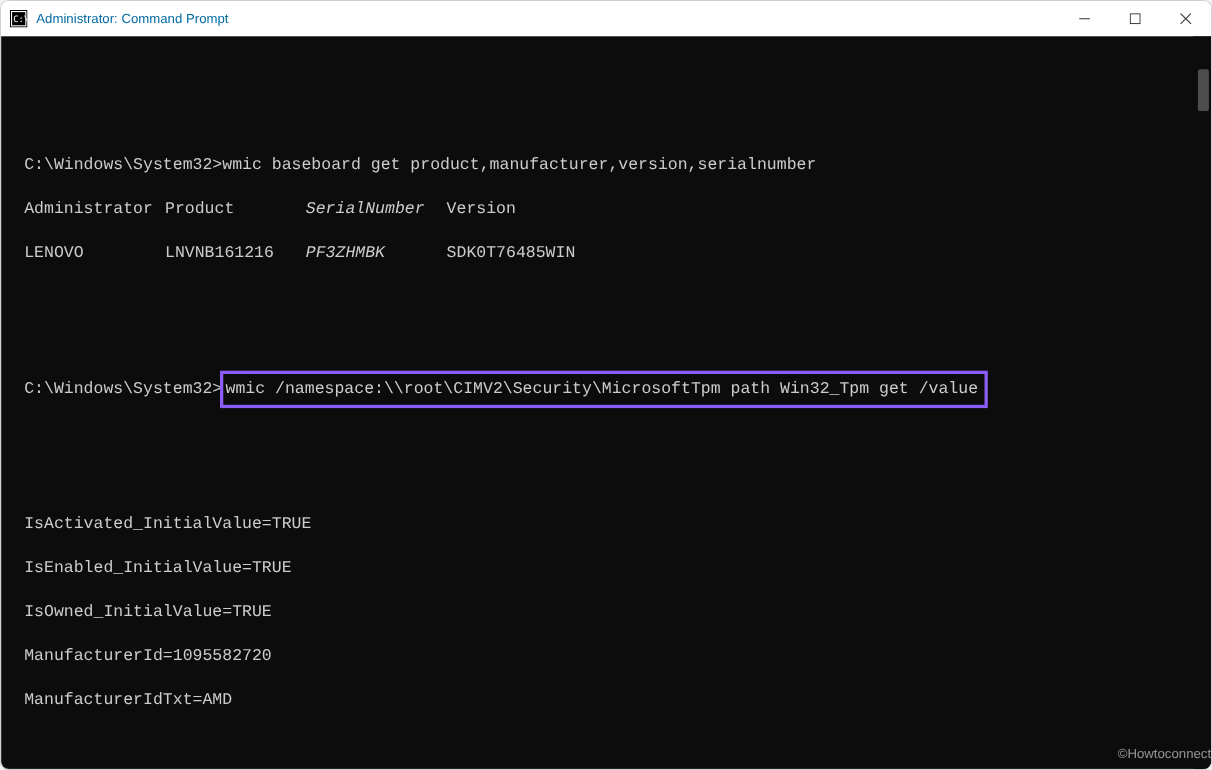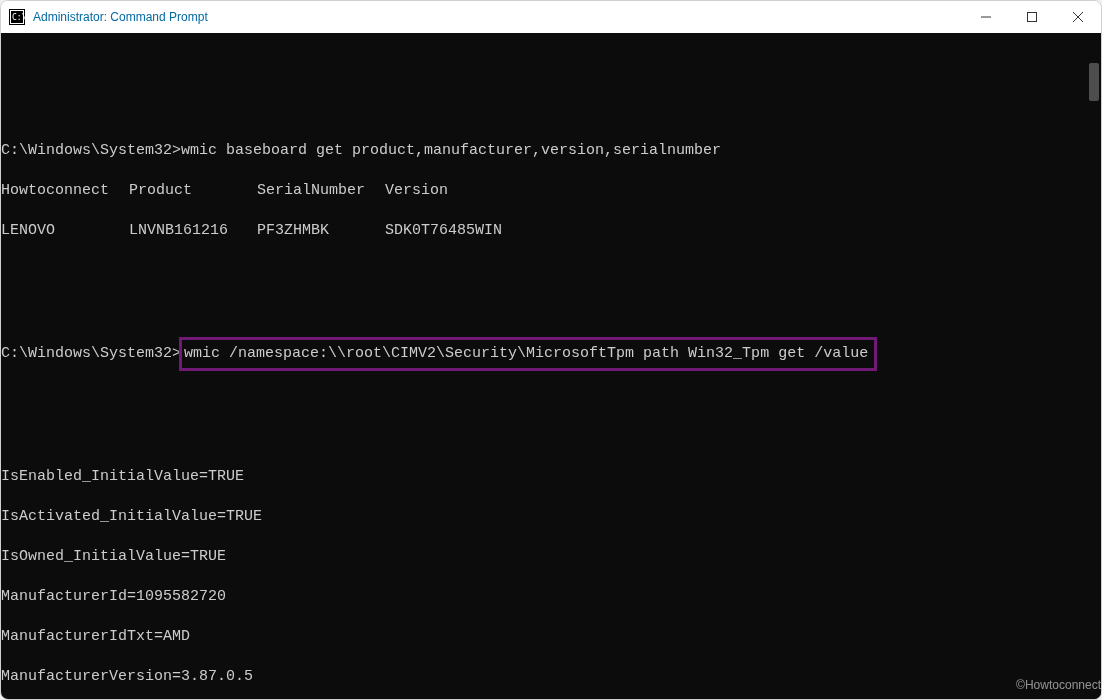--- a/index.html
+++ b/index.html
@@ -58,21 +58,21 @@
       cursor: pointer;
       color: #333;
     }
     .terminal {
       flex: 1;
       background: #0c0c0c;
       color: #cccccc;
       font-family: Consolas, "Courier New", monospace;
       font-size: 15px;
       line-height: 20px;
-      padding: 8px 0;
+      padding: 8px 21px;
       white-space: pre;
       overflow: hidden;
       position: relative;
     }
     .scrollbar-track {
       position: absolute;
       right: 0;
       top: 0;
       width: 16px;
       height: 100%;
@@ -81,21 +81,21 @@
     .scrollbar-thumb {
       position: absolute;
       right: 2px;
       top: 30px;
       width: 10px;
       height: 38px;
       background: #4d4d4d;
       border-radius: 2px;
     }
     .highlight-box {
-      border: 3px solid #701a75;
+      border: 3px solid #8b5cf6;
       display: inline-block;
       padding: 4px 6px 4px 2px;
       margin: -4px -6px -4px -2px;
       text-align: center;
     }
     .watermark {
       position: absolute;
       right: 0;
       bottom: 4px;
       font-size: 12px;
@@ -103,21 +103,21 @@
       font-family: "Segoe UI", sans-serif;
     }
     .terminal-line {
       display: block;
     }
     .table-row {
       display: flex;
     }
     .col-mfr { width: 128px; }
     .col-prod { width: 128px; }
-    .col-serial { width: 128px; }
+    .col-serial { width: 128px; font-style: italic; }
     .col-ver { flex: 1; }
   </style>
 </head>
 <body>
 
 <div class="window">
   <div class="titlebar">
     <span class="titlebar-icon">
       <svg width="16" height="16" viewBox="0 0 16 16">
         <rect x="0" y="0" width="16" height="16" fill="#000"></rect>
@@ -144,33 +144,32 @@
             <line x1="10" y1="0" x2="0" y2="10" stroke="currentColor" stroke-width="1"></line>
           </svg>
       </div>
     </div>
   </div>
 
   <div class="terminal">
 <span class="terminal-line"> </span>
 <span class="terminal-line"> </span>
 <span class="terminal-line"><span>C:\Windows\System32&gt;</span><span>wmic baseboard get product,manufacturer,version,serialnumber</span></span>
-<span class="terminal-line table-row"><span class="col-mfr">Howtoconnect</span><span class="col-prod">Product</span><span class="col-serial">SerialNumber</span><span class="col-ver">Version</span></span>
+<span class="terminal-line table-row"><span class="col-mfr">Administrator</span><span class="col-prod">Product</span><span class="col-serial">SerialNumber</span><span class="col-ver">Version</span></span>
 <span class="terminal-line table-row"><span class="col-mfr">LENOVO</span><span class="col-prod">LNVNB161216</span><span class="col-serial">PF3ZHMBK</span><span class="col-ver">SDK0T76485WIN</span></span>
 <span class="terminal-line"> </span>
 <span class="terminal-line"> </span>
 <span class="terminal-line"><span>C:\Windows\System32&gt;</span><span class="highlight-box"><span>wmic /namespace:\\root\CIMV2\Security\MicrosoftTpm path Win32_Tpm get /value</span></span></span>
 <span class="terminal-line"> </span>
 <span class="terminal-line"> </span>
+<span class="terminal-line">IsActivated_InitialValue=TRUE</span>
 <span class="terminal-line">IsEnabled_InitialValue=TRUE</span>
-<span class="terminal-line">IsActivated_InitialValue=TRUE</span>
 <span class="terminal-line">IsOwned_InitialValue=TRUE</span>
 <span class="terminal-line">ManufacturerId=1095582720</span>
 <span class="terminal-line">ManufacturerIdTxt=AMD</span>
-<span class="terminal-line">ManufacturerVersion=3.87.0.5</span>
 
 
 
 
 
 
 
 
 
 

